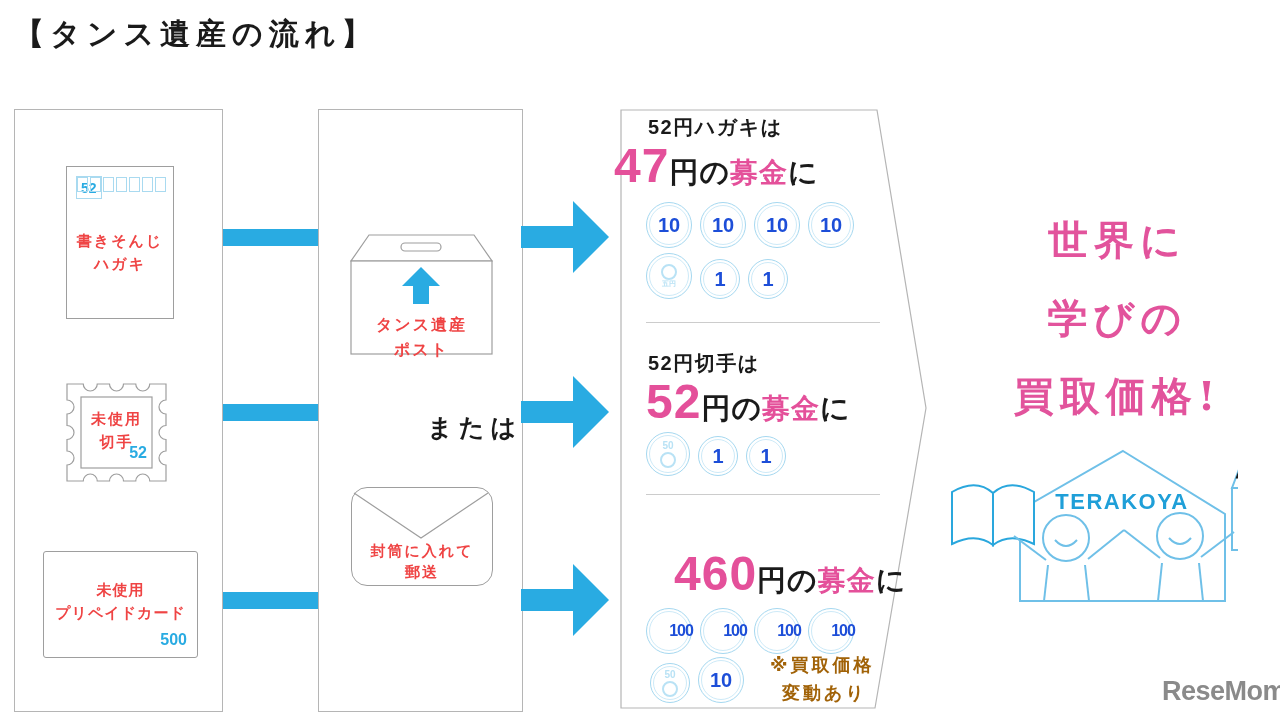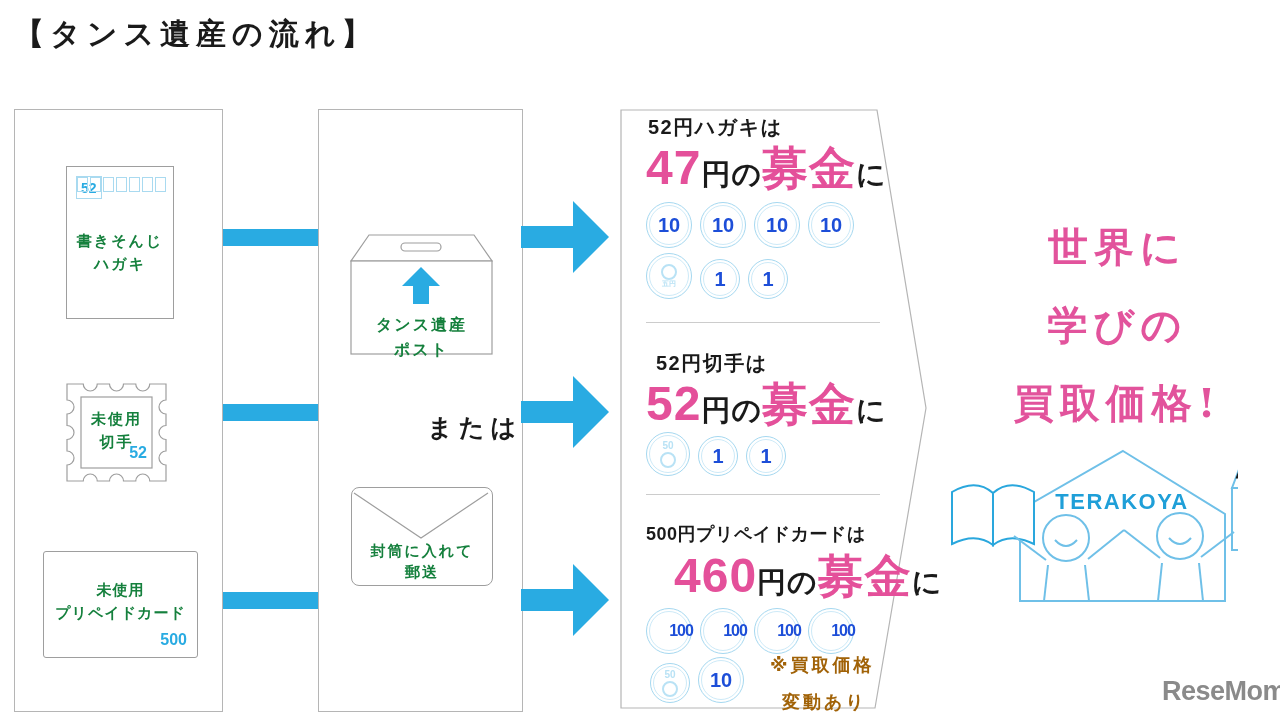--- a/index.html
+++ b/index.html
@@ -8,52 +8,52 @@
   .abs { position:absolute; }
   .box { border:1px solid #b5b5b5; background:#fff; box-sizing:border-box; }
   .title { font-size:30px; font-weight:bold; color:#1a1a1a; letter-spacing:6px;text-align:center; }
 
   
   .postcard { border:1px solid #9e9e9e; background:#fff; box-sizing:border-box; }
   .pc-price { border:1px solid #a9daf0; color:#29abe2; font-weight:bold; font-size:14px;
               padding:3px 4px 2px; position:absolute; left:9px; top:9px; }
   .zip-row { position:absolute; right:7px; top:10px; display:flex; gap:2px; }
   .zip-box { width:9px; height:13px; border:1px solid #a9daf0; }
-  .item-label { color:#15803d; font-weight:bold; font-size:15px; letter-spacing:2px;
+  .item-label { color:#ef4444; font-weight:bold; font-size:15px; letter-spacing:2px;
                 line-height:1.55; text-align:center; }
   .price-br { position:absolute; font-weight:bold; color:#29abe2; font-size:16px; }
 
   
   .bar { background:#29abe2; }
 
   
   .or-label { font-size:25px; font-weight:bold; color:#1a1a1a; letter-spacing:6px; text-align:right; }
 
   
   .sec-head { font-size:20px; font-weight:bold; color:#1a1a1a; letter-spacing:1.5px; white-space:nowrap; }
   .sec-head.small { font-size:18px; letter-spacing:0.5px; }
   .amount-line { display:flex; align-items:baseline; white-space:nowrap; }
   .amt-num { font-size:48px; font-weight:bold; color:#e4509a; letter-spacing:1px; }
   .amt-unit, .amt-suffix { font-size:29px; font-weight:bold; color:#1a1a1a; letter-spacing:1px; }
-  .amt-don { font-size:46px; font-weight:bold; color:#e4509a; letter-spacing:1px; }
+  .amt-don { font-size:28px; font-weight:bold; color:#e4509a; letter-spacing:1px; }
   .coin-row { display:flex; align-items:flex-end; gap:8px; }
   .coin { position:relative; border-radius:50%; border:1.5px solid #a5d8f0; background:#fff;
           display:flex; flex-direction:column; align-items:center; justify-content:center;
           box-sizing:border-box; }
   .coin::before { content:""; position:absolute; inset:2px; border:1px solid #cdeaf8; border-radius:50%; }
   .coin-num { color:#1d4ed8; font-weight:bold; font-size:20px; line-height:1; z-index:1; }
   .coin-num.tri { font-size:16px; letter-spacing:-1px;margin-left:24px; }
   .coin-hole { width:12px; height:12px; border:2px solid #b9e2f5; border-radius:50%; z-index:1; }
   .coin-tiny { font-size:7px; color:#b9e2f5; font-weight:bold; line-height:1.2; z-index:1; }
   .coin-top50 { font-size:10px; color:#b9e2f5; font-weight:bold; line-height:1; z-index:1; margin-bottom:1px; }
   .c46 { width:46px; height:46px; } .c44 { width:44px; height:44px; }
   .c40 { width:40px; height:40px; }
   .divider { background:#cccccc; height:1px; }
   .note { font-size:18px; font-weight:bold; color:#a16207; letter-spacing:3px; line-height:1.55; }
-  .note .l2 { padding-left:12px;margin-top:9px; }
+  .note .l2 { padding-left:12px; }
 
   
   .slogan { font-family:"DejaVu Serif","Liberation Serif",serif; font-weight:600;
             font-size:40px; color:#e2539c; letter-spacing:6px; text-align:center; line-height:1; }
   .slogan div { margin-bottom:38px; }
 
   
   .wm { color:#8a8a8a; font-weight:bold; font-size:27px; letter-spacing:-0.5px; position:relative; }
 </style>
 </head>
@@ -120,21 +120,21 @@
         </g>
       </svg>
       <div class="abs item-label" style="left:0;right:0;top:80px;font-size:16px;">
         <div>タンス遺産</div>
         <div>ポスト</div>
       </div>
     </div>
 
     <div class="abs or-label" style="left:0;right:0;top:301px;">または</div>
 
-    <div class="abs" style="left:32px;top:377px;width:140px;height:97px;border:1px solid #9e9e9e;border-radius:8px;">
+    <div class="abs" style="left:32px;top:377px;width:140px;height:97px;border:1px solid #9e9e9e;border-radius:16px;">
       <svg width="138" height="55" viewBox="0 0 138 55" style="position:absolute;left:0;top:0;">
         <polyline points="2,5 69,50 136,5" fill="none" stroke="#9e9e9e" stroke-width="1.2"></polyline>
       </svg>
       <div class="abs item-label" style="left:0;right:0;top:52px;font-size:15px;line-height:1.4;">
         <div>封筒に入れて</div>
         <div>郵送</div>
       </div>
     </div>
   </div>
 
@@ -146,21 +146,21 @@
   </svg>
   <svg class="abs" style="left:521px;top:562px;" width="90" height="76" viewBox="0 0 90 76">
     <polygon points="0,27 52,27 52,2 88,38 52,74 52,49 0,49" fill="#29abe2"></polygon>
   </svg>
 
   <svg class="abs" style="left:618px;top:107px;" width="312" height="605" viewBox="0 0 312 605">
     <polygon points="3,3 259,3 308,301 257,601 3,601" fill="#ffffff" stroke="#b5b5b5" stroke-width="1.2"></polygon>
   </svg>
 
   <div class="abs sec-head" style="left:648px;top:114px;">52円ハガキは</div>
-  <div class="abs amount-line" style="left:646px;top:138px;">
+  <div class="abs amount-line" style="left:614px;top:138px;">
     <span class="amt-num">47</span>
       <span class="amt-unit">円の</span>
       <span class="amt-don">募金</span>
       <span class="amt-suffix">に</span>
   </div>
   <div class="abs coin-row" style="left:646px;top:202px;">
     <div class="coin c46">
         <span class="coin-num">10</span>
       </div>
     <div class="coin c46">
@@ -181,21 +181,21 @@
     <div class="coin c40">
         <span class="coin-num">1</span>
       </div>
     <div class="coin c40">
         <span class="coin-num">1</span>
       </div>
   </div>
 
   <div class="abs divider" style="left:646px;top:322px;width:234px;"></div>
 
-  <div class="abs sec-head" style="left:648px;top:350px;margin-left:8px;">52円切手は</div>
+  <div class="abs sec-head" style="left:648px;top:350px;">52円切手は</div>
   <div class="abs amount-line" style="left:646px;top:374px;">
     <span class="amt-num">52</span>
       <span class="amt-unit">円の</span>
       <span class="amt-don">募金</span>
       <span class="amt-suffix">に</span>
   </div>
   <div class="abs coin-row" style="left:646px;top:432px;">
     <div class="coin c44">
         <span class="coin-top50">50</span>
         <span class="coin-hole"></span>
@@ -203,21 +203,20 @@
     <div class="coin c40">
         <span class="coin-num">1</span>
       </div>
     <div class="coin c40">
         <span class="coin-num">1</span>
       </div>
   </div>
 
   <div class="abs divider" style="left:646px;top:494px;width:234px;"></div>
 
-  <div class="abs sec-head small" style="left:646px;top:522px;">500円プリペイドカードは</div>
   <div class="abs amount-line" style="left:674px;top:546px;">
     <span class="amt-num">460</span>
       <span class="amt-unit">円の</span>
       <span class="amt-don">募金</span>
       <span class="amt-suffix">に</span>
   </div>
   <div class="abs coin-row" style="left:646px;top:608px;">
     <div class="coin c46">
         <span class="coin-num tri">100</span>
       </div>
@@ -238,21 +237,21 @@
       </div>
     <div class="coin c46">
         <span class="coin-num">10</span>
       </div>
   </div>
   <div class="abs note" style="left:770px;top:652px;">
     <div>※買取価格</div>
     <div class="l2">変動あり</div>
   </div>
 
-  <div class="abs slogan" style="left:995px;top:227px;width:245px;">
+  <div class="abs slogan" style="left:995px;top:220px;width:245px;">
     <div>世界に</div>
     <div>学びの</div>
     <div>買取価格!</div>
   </div>
 
   <svg class="abs" style="left:938px;top:448px;" width="300" height="180" viewBox="0 0 300 180">
 
     <polygon points="185,3 287,66 287,153 82,153 82,62" fill="none" stroke="#6fc0e8" stroke-width="2"></polygon>
 
     <g>

